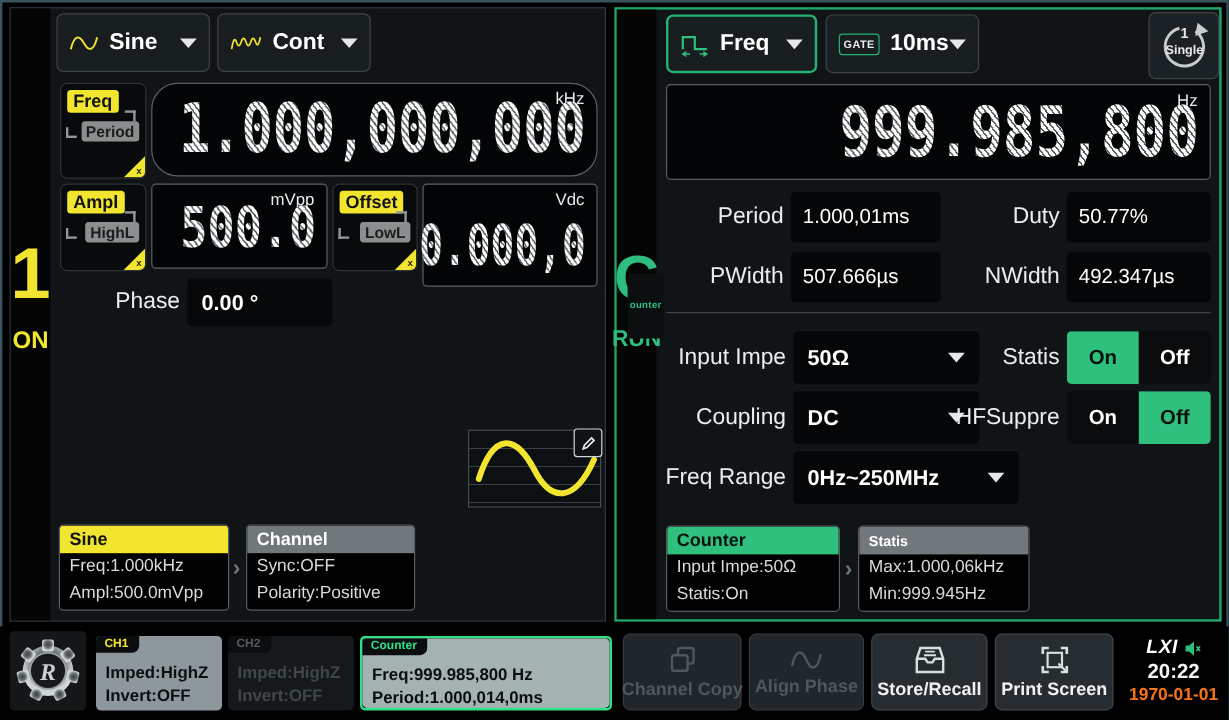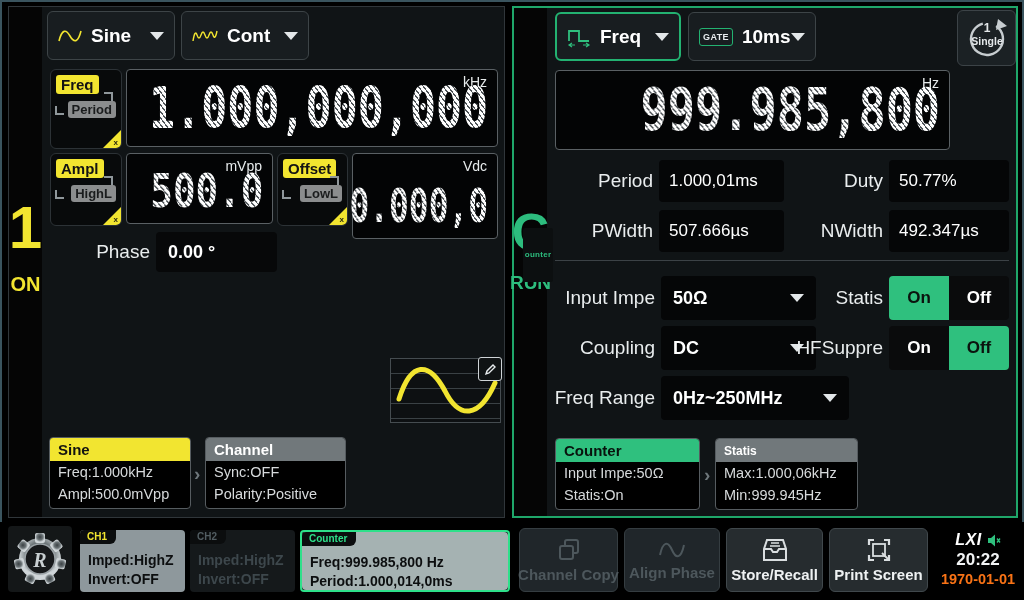--- a/index.html
+++ b/index.html
@@ -140,21 +140,21 @@
       </div>
 
       <div class="param-btn" style="left:8px;top:62px;width:70px;height:78px;">
         <span class="p-primary">Freq</span>
         <span class="p-alt">Period</span>
         <span class="mark-tr"></span>
         <span class="mark-bl"></span>
         <span class="tri"></span>
         <span class="tri-x">x</span>
       </div>
-      <div class="display" style="left:84px;top:62px;width:372px;height:78px;">
+      <div class="display" style="left:84px;top:62px;width:372px;height:78px;border-radius:22px;">
         <span class="unit">kHz</span>
         <span class="lcd lcd-freq1">1.000,000,000</span>
       </div>
 
       <div class="param-btn" style="left:8px;top:146px;width:70px;height:71px;">
         <span class="p-primary">Ampl</span>
         <span class="p-alt">HighL</span>
         <span class="mark-tr"></span>
         <span class="mark-bl"></span>
         <span class="tri"></span>
@@ -235,21 +235,21 @@
 
       <div class="single-btn" style="left:410px;top:2px;width:57px;height:54px;">
         <svg width="46" height="46" viewBox="0 0 46 46">
           <circle cx="23" cy="24" r="16" fill="none" stroke="#c7cdd0" stroke-width="2.4" stroke-dasharray="86 15" transform="rotate(-55 23 24)"></circle>
           <polygon points="34,4 43,11 32,15" fill="#c7cdd0"></polygon>
           <text x="23" y="17" text-anchor="middle" font-size="12" font-weight="bold" fill="#e3e7e9">1</text>
           <text x="23" y="30" text-anchor="middle" font-size="10.5" font-weight="bold" fill="#e3e7e9">Single</text>
         </svg>
       </div>
 
-      <div class="display" style="left:8px;top:62px;width:395px;height:80px;">
+      <div class="display" style="left:8px;top:62px;width:454px;height:80px;">
         <span class="unit">Hz</span>
         <span class="lcd lcd-cnt">999.985,800</span>
       </div>
 
       <div class="row-label" style="left:0;top:152px;width:106px;line-height:42px;">Period</div>
       <div class="val-box" style="left:112px;top:152px;width:125px;height:42px;">
         <span>1.000,01ms</span>
       </div>
       <div class="row-label" style="left:210px;top:152px;width:126px;line-height:42px;">Duty</div>
       <div class="val-box" style="left:342px;top:152px;width:120px;height:42px;">

